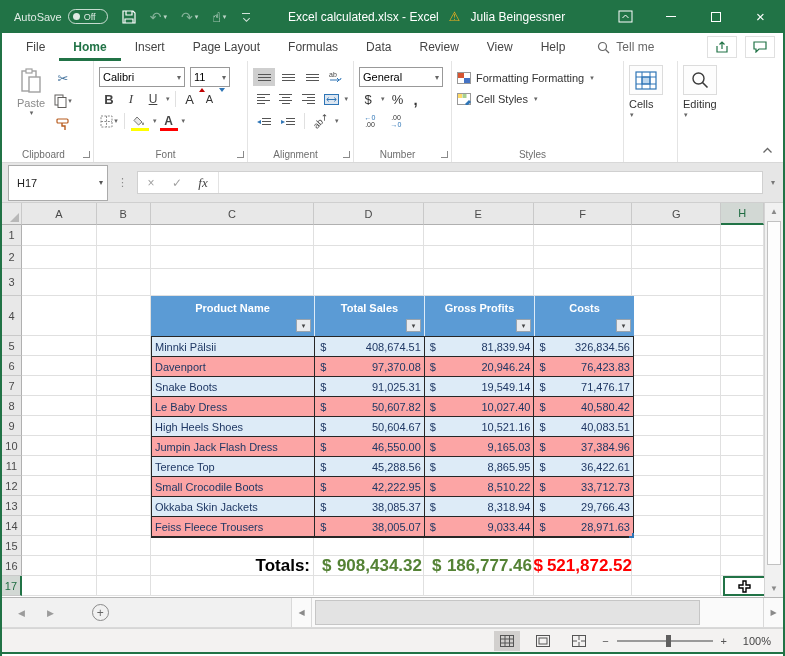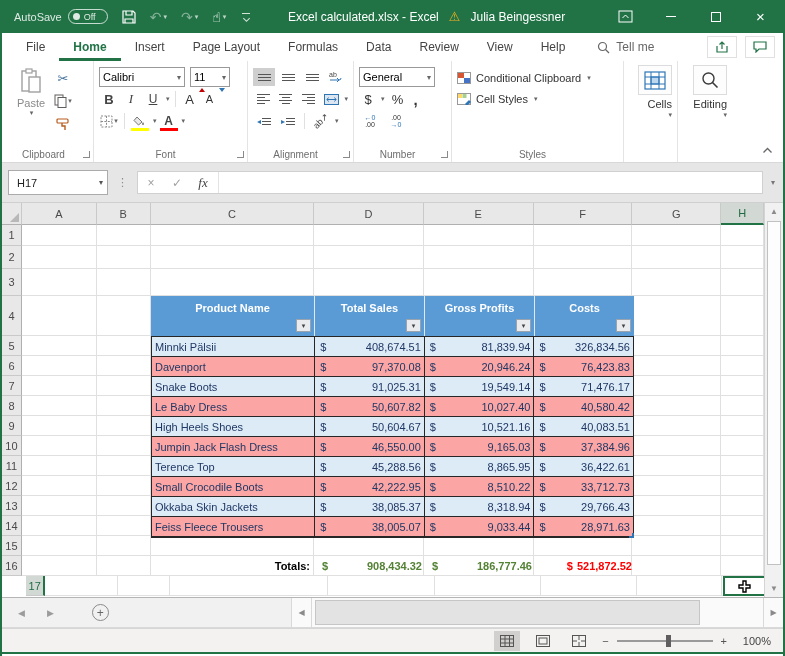--- a/index.html
+++ b/index.html
@@ -71,28 +71,28 @@
   .rot{display:inline-block;transform:rotate(-45deg);font-size:9px;color:#444}
   
   .g-num{width:98px}
   .bigsym{font-size:13px;color:#333}
   .dec2{display:flex;flex-direction:column;align-items:center;line-height:7px;font-size:7px;color:#333;width:22px}
   .dec2 .blue{color:#2e75b6}
   
   .g-styles{width:172px;padding-top:6px}
   .stylerow{display:flex;align-items:center;gap:5px;height:21px;font-size:11px;color:#333;white-space:nowrap}
   
-  .g-big{width:54px;display:flex;flex-direction:column;align-items:flex-end;padding-top:4px}
+  .g-big{width:54px;display:flex;flex-direction:column;align-items:flex-start;padding-top:4px}
   .bigicon{width:34px;height:30px;border:1px solid #dcdcdc;display:flex;align-items:center;justify-content:center;background:#fdfdfd}
   .g-big .lbl{margin-top:3px;font-size:11px;color:#333}
   .g-big .dd{margin-top:1px}
   .collapse{position:absolute;right:10px;bottom:6px;color:#666}
   
   .fbar{height:40px;background:#e6e6e6;display:flex;align-items:center;padding:0 2px 0 6px;border-bottom:1px solid #cfcfcf}
-  .namebox{width:100px;height:25px;background:#fff;border:1px solid #ababab;display:flex;align-items:center;padding:0 4px 0 8px;font-size:11px;color:#222}
+  .namebox{width:100px;height:36px;background:#fff;border:1px solid #ababab;display:flex;align-items:center;padding:0 4px 0 8px;font-size:11px;color:#222}
   .namebox .dd{margin-left:auto;color:#555;font-size:8px}
   .vdots{color:#8a8a8a;margin:0 9px;font-size:11px}
   .fpanel{flex:1;height:23px;background:#fff;border:1px solid #d0d0d0;display:flex;align-items:center}
   .fpb{width:26px;text-align:center;color:#9f9f9f;font-size:12px}
   .fx{font-family:"Liberation Serif",serif;font-style:italic;color:#444;font-size:13px}
   .fdiv{width:1px;height:100%;background:#e3e3e3;margin:0 2px}
   .finput{flex:1;height:100%}
   .fexp{width:16px;height:23px;display:flex;align-items:center;justify-content:center;color:#777;font-size:8px;margin-left:2px}
   
   .gridwrap{position:relative;height:395px;display:flex;border-bottom:1px solid #b5b5b5}
@@ -117,21 +117,21 @@
   .tbl-body{border:1px solid #262626;position:relative}
   .tr{display:flex;height:20px;background:#fca5a5;border-bottom:1px solid #262626}
   .tr:last-child{border-bottom:none}
   .tr.alt{background:#ddebf7}
   .td{border-right:1px solid #262626;display:flex;align-items:center;font-size:11px;color:#1f3864}
   .td:last-child{border-right:none}
   .td.name{padding-left:3px}
   .td.num{justify-content:space-between;padding:0 3px 0 5px}
   .handle{position:absolute;right:-1px;bottom:-1px;width:5px;height:5px;border-right:2px solid #2e75b6;border-bottom:2px solid #2e75b6}
   
-  .totals{position:absolute;left:149px;top:353px;height:20px;display:flex;font-weight:700;font-size:11px}
+  .totals{position:absolute;left:149px;top:353px;height:20px;display:flex;font-weight:700;font-size:17px}
   .tot-label{width:164px;display:flex;align-items:center;justify-content:flex-end;padding-right:5px;color:#000}
   .tot-cell{display:flex;align-items:center;justify-content:space-between;padding:0 3px 0 7px}
   .tot-cell.green{color:#548235}
   .tot-cell.red{color:#ff0000;justify-content:flex-end;gap:4px;padding-right:2px}
   
   .selcell{position:absolute;left:721px;top:373px;width:43px;height:20px;background:#fff;border:2px solid #217346;display:flex;align-items:center;justify-content:center}
   
   .vscroll{width:19px;background:#f1f1f1;border-left:1px solid #d4d4d4;display:flex;flex-direction:column;align-items:center}
   .sarrow{height:17px;display:flex;align-items:center;justify-content:center;color:#8a8a8a;font-size:8px;width:100%}
   .vtrack{flex:1;width:100%;position:relative}
@@ -423,21 +423,21 @@
             <span class="rot">ab↗</span>
           </span>
         <span class="dd">▾</span>
       </div>
       <span class="glabel">Alignment</span>
       <span class="launcher"></span>
     </div>
 
     <div class="group g-num">
       <div class="rrow">
-        <span class="combo" style="width:76px">
+        <span class="combo" style="width:84px">
             <span>General</span>
             <span class="dd">▾</span>
           </span>
       </div>
       <div class="rrow" style="gap:6px;padding-left:3px">
         <span class="ibtn bigsym" style="min-width:12px">$</span>
         <span class="dd">▾</span>
         <span class="ibtn bigsym" style="min-width:14px">%</span>
         <span class="ibtn bigsym" style="min-width:10px;font-weight:700;font-size:15px">,</span>
       </div>
@@ -455,21 +455,21 @@
       <span class="launcher"></span>
     </div>
 
     <div class="group g-styles">
       <div class="stylerow">
         <svg width="14" height="12" viewBox="0 0 14 12">
             <rect x="0.5" y="0.5" width="13" height="11" fill="#fff" stroke="#999"></rect>
             <rect x="1" y="1" width="6" height="5" fill="#d65532"></rect>
             <rect x="7" y="6" width="6" height="5" fill="#4472c4"></rect>
           </svg>
-        <span>Conditional Clipboard</span>
+        <span>Formatting Formatting</span>
         <span class="dd">▾</span>
       </div>
       <div class="stylerow">
         <svg width="14" height="12" viewBox="0 0 14 12">
             <rect x="0.5" y="0.5" width="13" height="11" fill="#fff" stroke="#999"></rect>
             <rect x="1" y="1" width="4" height="4" fill="#ffd966"></rect>
             <rect x="5.5" y="1" width="4" height="4" fill="#a9d08e"></rect>
             <path d="M8 11 l4 -4 l2 2 l-4 4 z" fill="#2e75b6"></path>
           </svg>
         <span>Cell Styles</span>
@@ -710,21 +710,21 @@
             <div class="rh">16</div>
             <div class="gc" style="width: 75px;"></div>
             <div class="gc" style="width: 54px;"></div>
             <div class="gc" style="width: 164px;"></div>
             <div class="gc" style="width: 110px;"></div>
             <div class="gc" style="width: 110px;"></div>
             <div class="gc" style="width: 99px;"></div>
             <div class="gc" style="width: 89px;"></div>
             <div class="gc" style="width: 43px;"></div>
           </div>
-          <div class="g-row" style="height: 20px; margin-left: 24px;">
+          <div class="g-row" style="height: 20px;">
             <div class="rh sel">17</div>
             <div class="gc" style="width: 75px;"></div>
             <div class="gc" style="width: 54px;"></div>
             <div class="gc" style="width: 164px;"></div>
             <div class="gc" style="width: 110px;"></div>
             <div class="gc" style="width: 110px;"></div>
             <div class="gc" style="width: 99px;"></div>
             <div class="gc" style="width: 89px;"></div>
             <div class="gc" style="width: 43px;"></div>
           </div>

